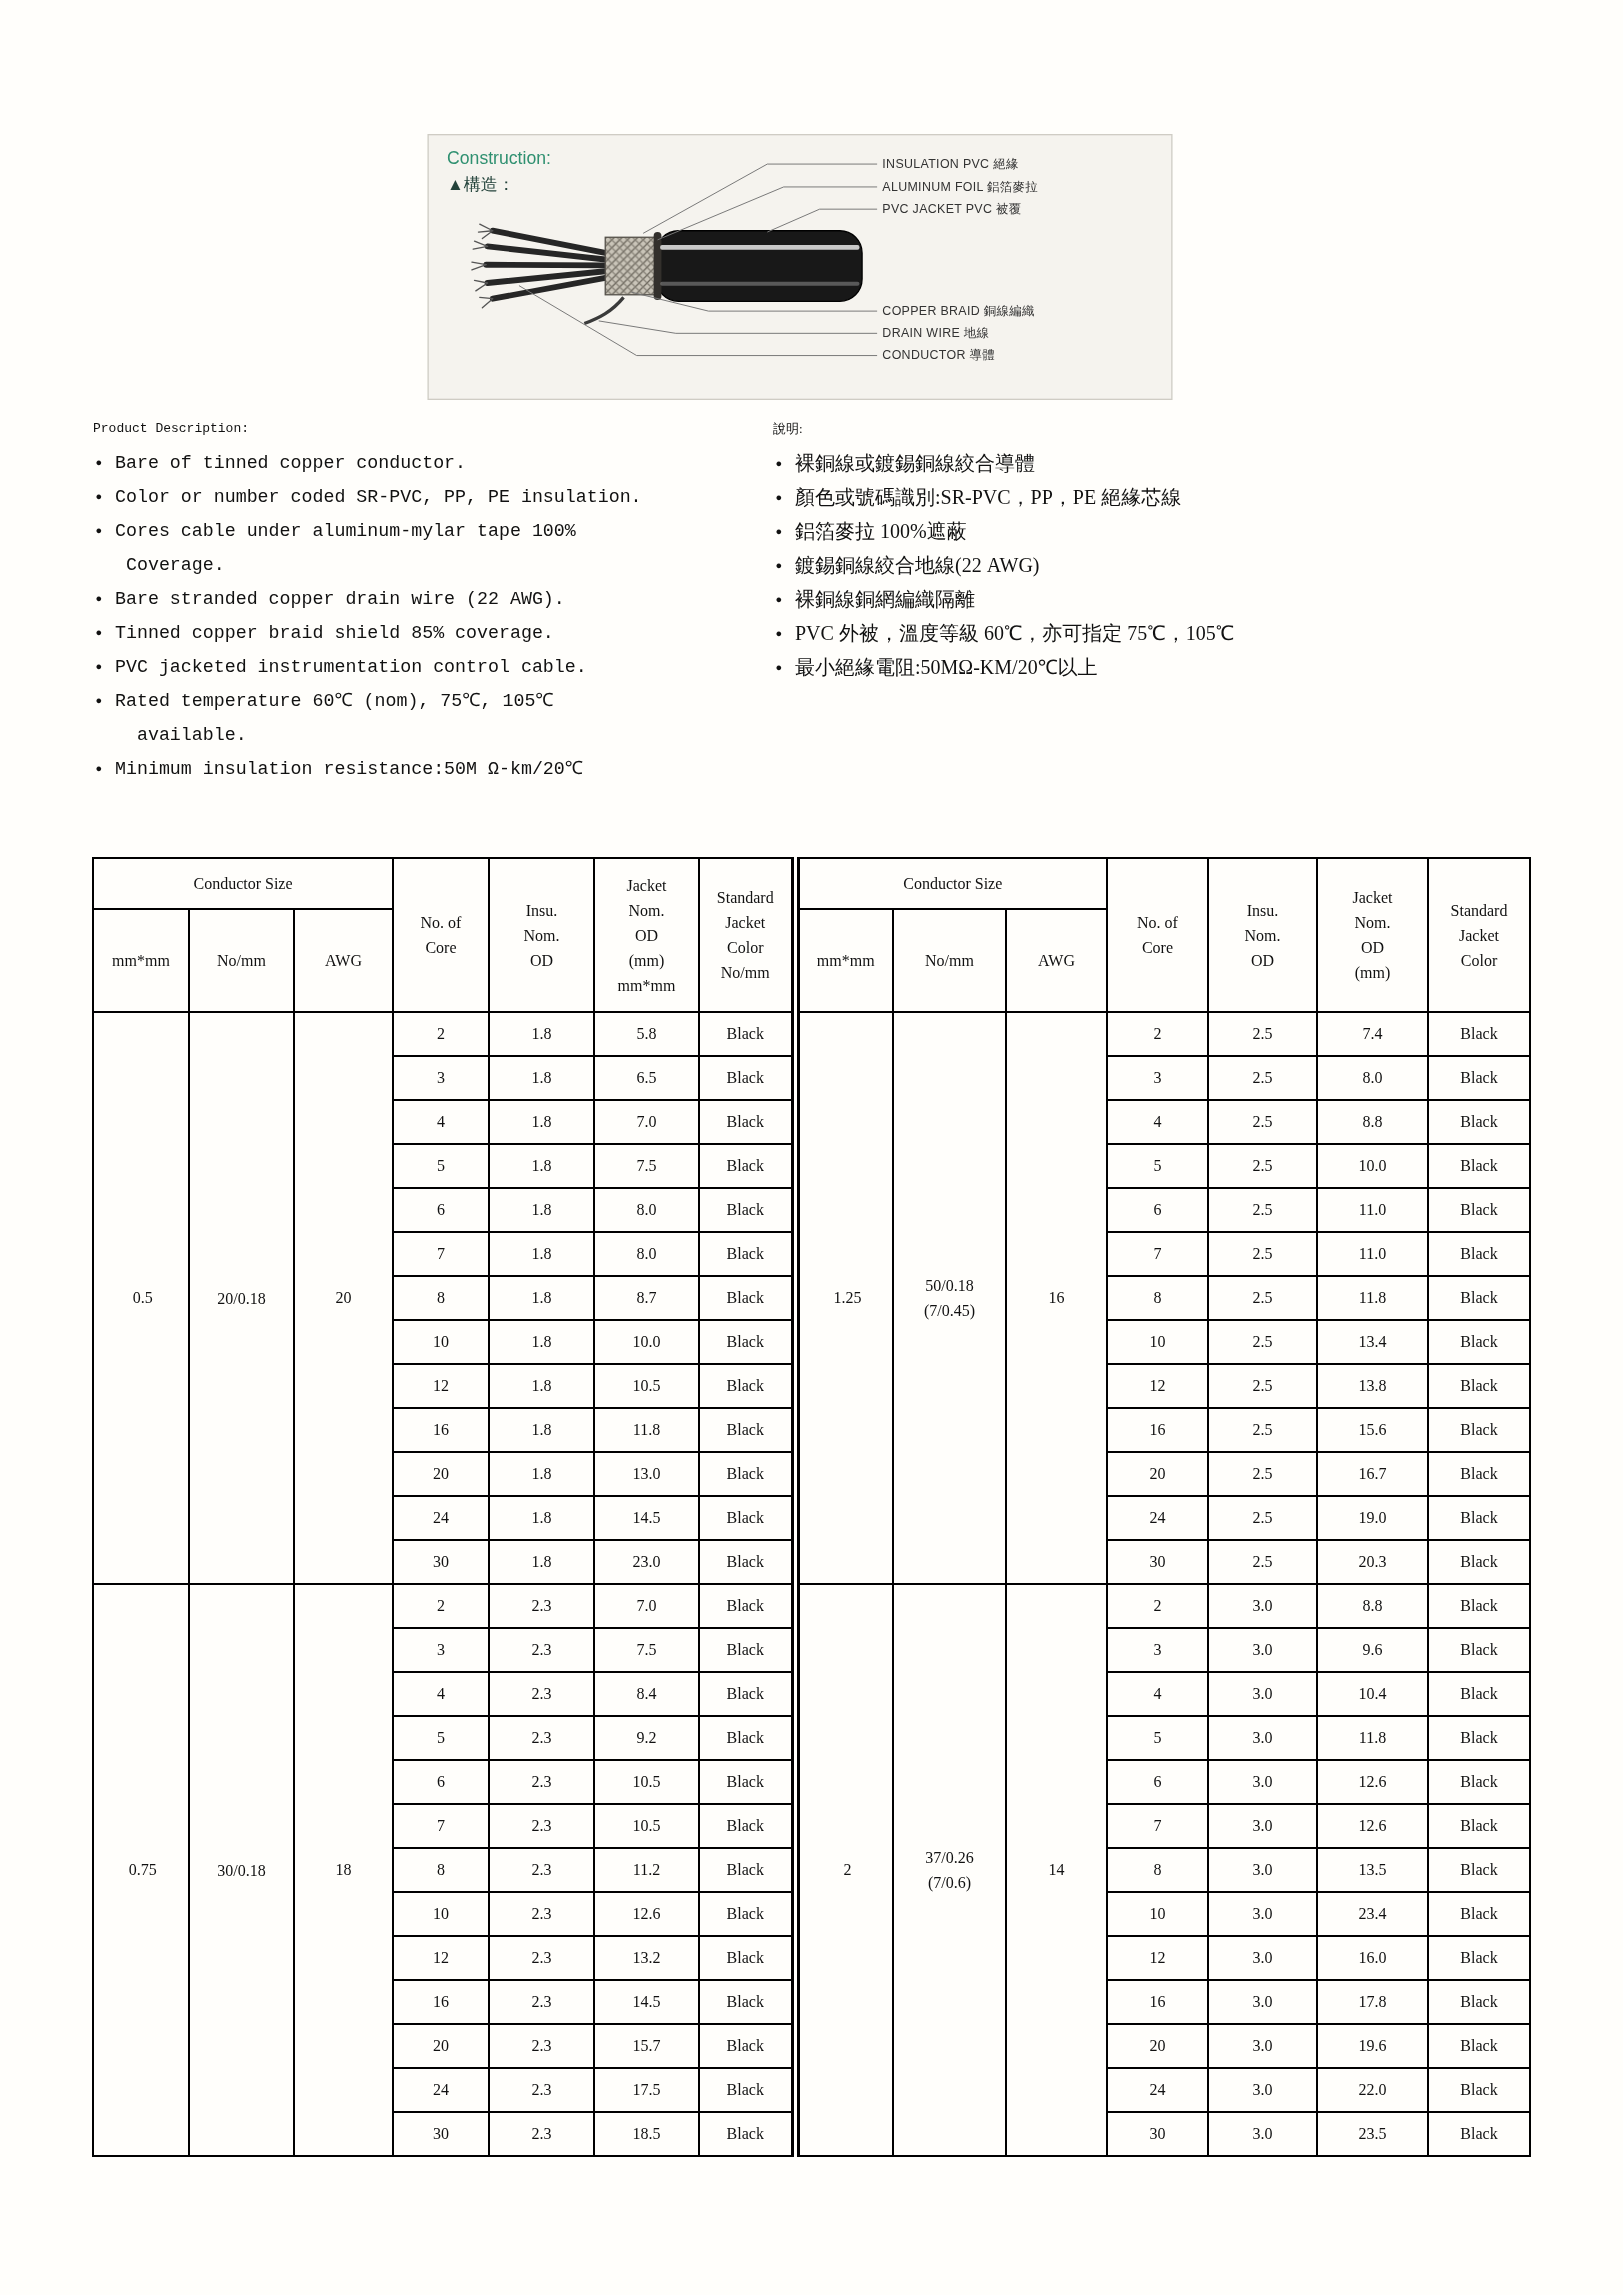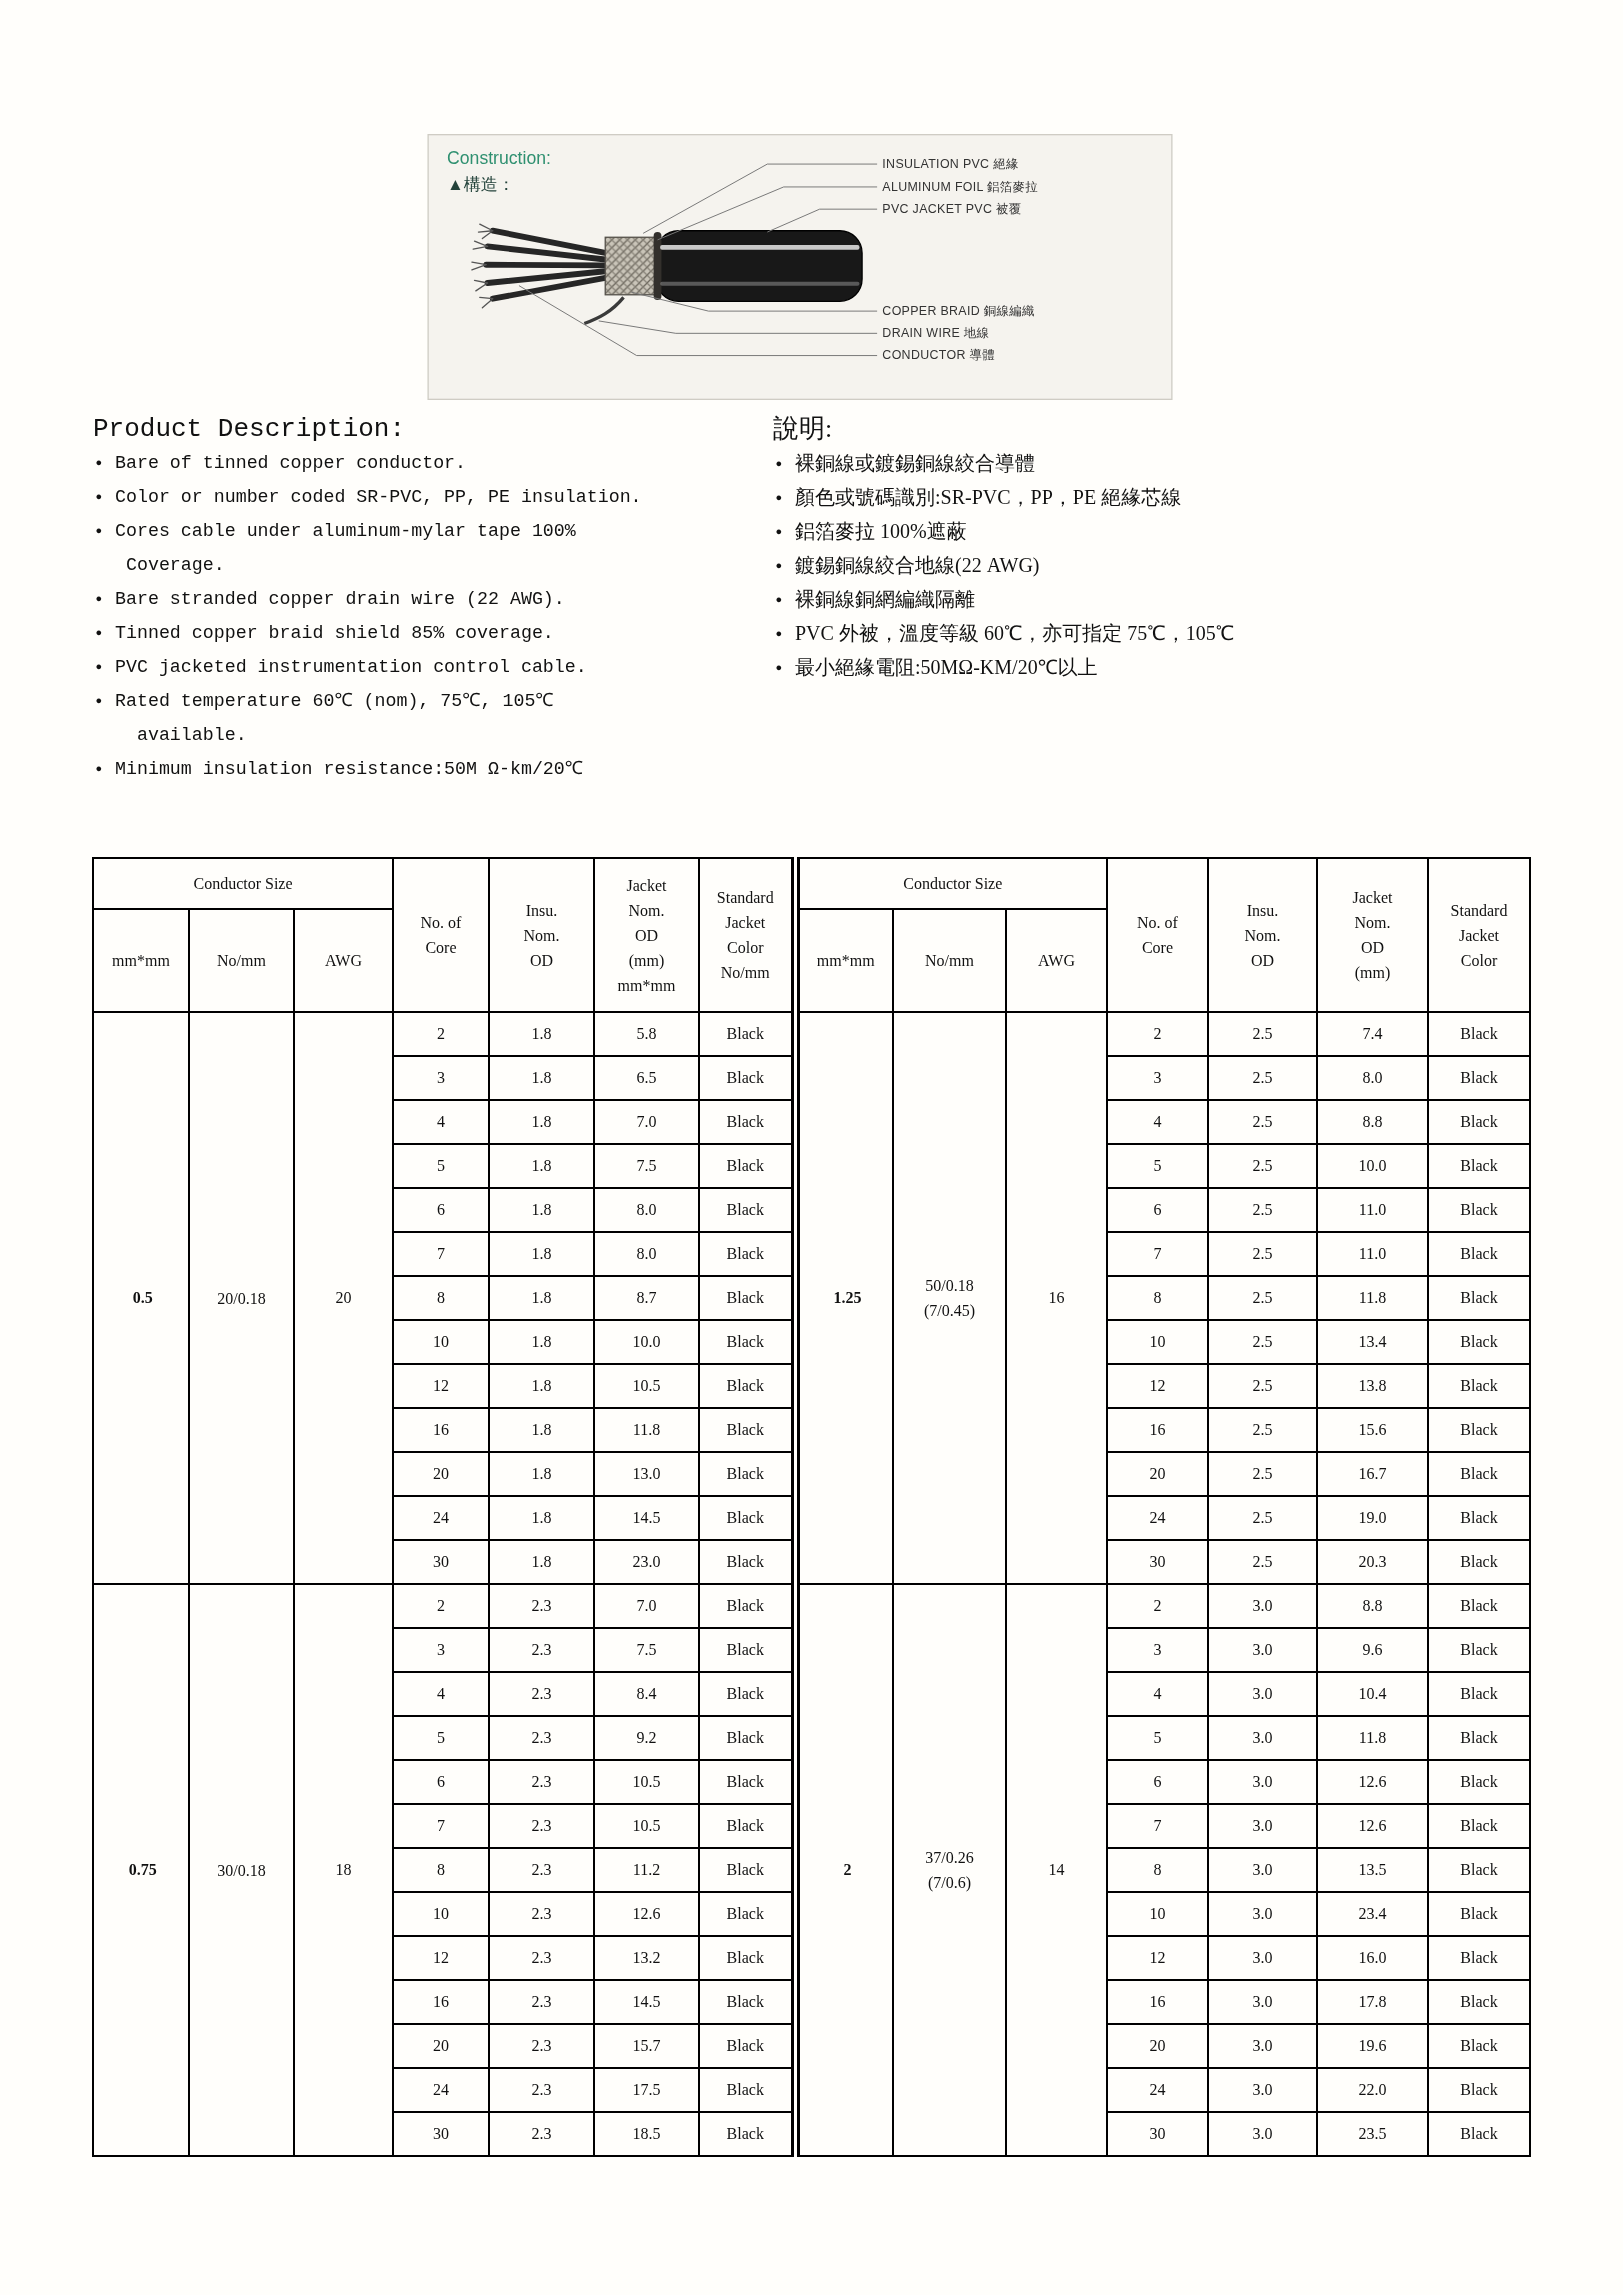--- a/index.html
+++ b/index.html
@@ -10,21 +10,21 @@
     font-family:"Liberation Serif", serif; color:#111;
   }
 
   
   .construction-box { position:absolute; left:427px; top:134px; width:746px; height:266px;text-align:right; }
 
   
   .desc-col { position:absolute; top:412px; }
   .desc-en { left:93px;  width:684px; font-family:"Liberation Mono", monospace; font-size:18.3px; }
   .desc-zh { left:773px; width:769px; font-family:"Liberation Serif", serif;  font-size:20px; }
-  .desc-title { font-size:26px; line-height:34px; }
+  .desc-title { font-size:13px; line-height:34px; }
   ul.bullets { list-style:none; }
   ul.bullets li {
     position:relative; padding-left:22px; line-height:34px;
     white-space:pre-wrap;
   }
   ul.bullets li::before {
     content:"●"; position:absolute; left:2.6px; top:0;
     font-size:11px; line-height:34px;
   }
 
@@ -37,21 +37,21 @@
   .spec-table th, .spec-table td {
     border:2px solid #000; text-align:center; vertical-align:middle;
     padding:0 2.6px; overflow:hidden;
   }
   .spec-table thead tr:nth-child(1) { height:51px; }
   .spec-table thead tr:nth-child(2) { height:103px; }
   .spec-table tbody tr  { height:44px; }
   .spec-table th { font-weight:normal; white-space:pre-line; line-height:25px; }
   .spec-table td.pre { white-space:pre-line; line-height:25px; }
   .spec-table .divider { border-right:9.8px double #000; }
-  .spec-table .group-size { font-weight:bold;padding-left:6px; }
+  .spec-table .group-size { font-weight:normal;padding-left:6px; }
 </style>
 </head>
 <body>
 
 <div class="page">
 
   <div class="construction-box">
     <svg viewBox="0 0 1140 407" width="746" height="266">
       <defs>
         <pattern id="braidp" width="12" height="12" patternUnits="userSpaceOnUse">

